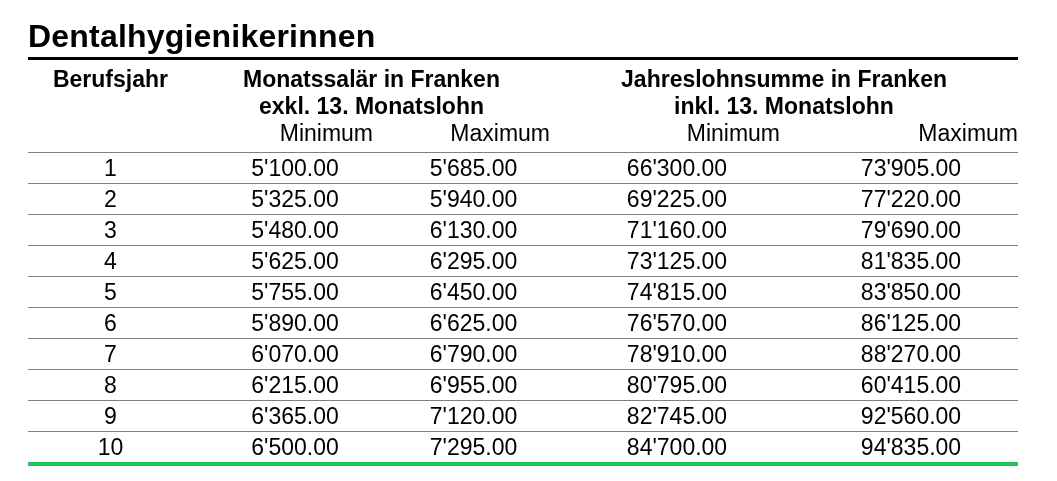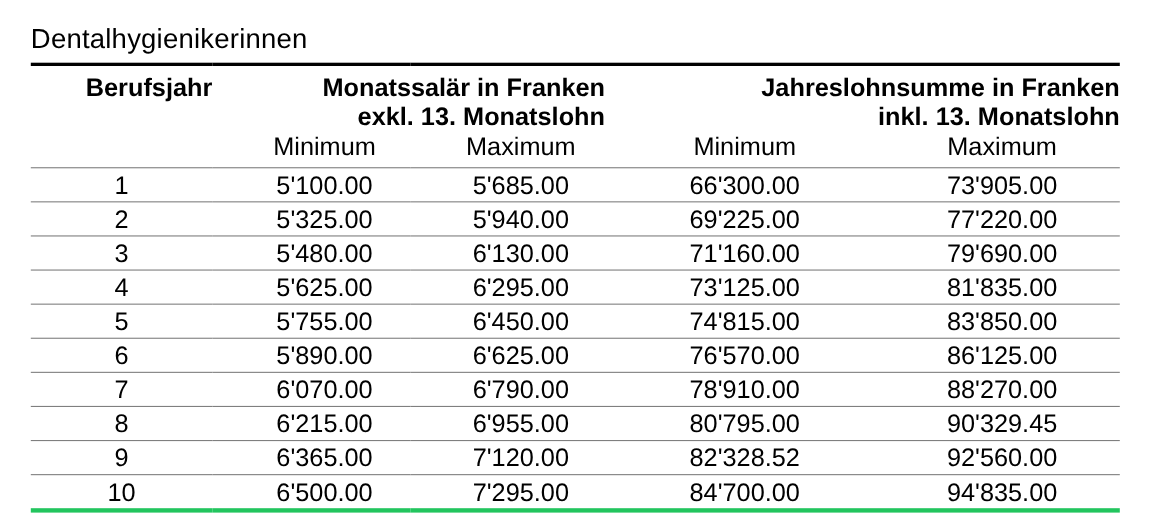--- a/index.html
+++ b/index.html
@@ -12,48 +12,48 @@
     color: #000000;
     overflow: hidden;
   }
   .doc {
     position: absolute;
     left: 28px;
     top: 22px;
     width: 990px;
   }
   .title {
-    font-size: 25px;
-    font-weight: normal;
+    font-size: 32px;
+    font-weight: bold;
     line-height: 28px;
     margin: 0 0 7px 0;
     letter-spacing: 0.2px;
   }
   table.salary {
     border-collapse: collapse;
     table-layout: fixed;
     width: 990px;
     border-top: 3px solid #000000;
   }
   table.salary th, table.salary td {
     margin: 0;
     font-size: 23px;
     overflow: hidden;
     white-space: nowrap;
   }
   tr.group-row th {
-    text-align: right;
+    text-align: center;
     vertical-align: top;
     font-weight: bold;
     padding: 6px 0 0 0;
     height: 52px;
     line-height: 27px;
   }
   tr.sub-row th {
-    text-align: center;
+    text-align: right;
     font-weight: normal;
     vertical-align: bottom;
     padding: 0 0 5px 24px;
     height: 21px;
     border-bottom: 1px solid #7f7f7f;
   }
   tbody td {
     height: 30px;
     border-bottom: 1px solid #7f7f7f;
     padding: 0 0 0 24px;
@@ -152,27 +152,27 @@
         <td>6'070.00</td>
         <td>6'790.00</td>
         <td>78'910.00</td>
         <td>88'270.00</td>
       </tr>
       <tr>
         <td class="year">8</td>
         <td>6'215.00</td>
         <td>6'955.00</td>
         <td>80'795.00</td>
-        <td>90'329.45</td>
+        <td>60'415.00</td>
       </tr>
       <tr>
         <td class="year">9</td>
         <td>6'365.00</td>
         <td>7'120.00</td>
-        <td>82'328.52</td>
+        <td>82'745.00</td>
         <td>92'560.00</td>
       </tr>
       <tr>
         <td class="year">10</td>
         <td>6'500.00</td>
         <td>7'295.00</td>
         <td>84'700.00</td>
         <td>94'835.00</td>
       </tr>
     </tbody>

